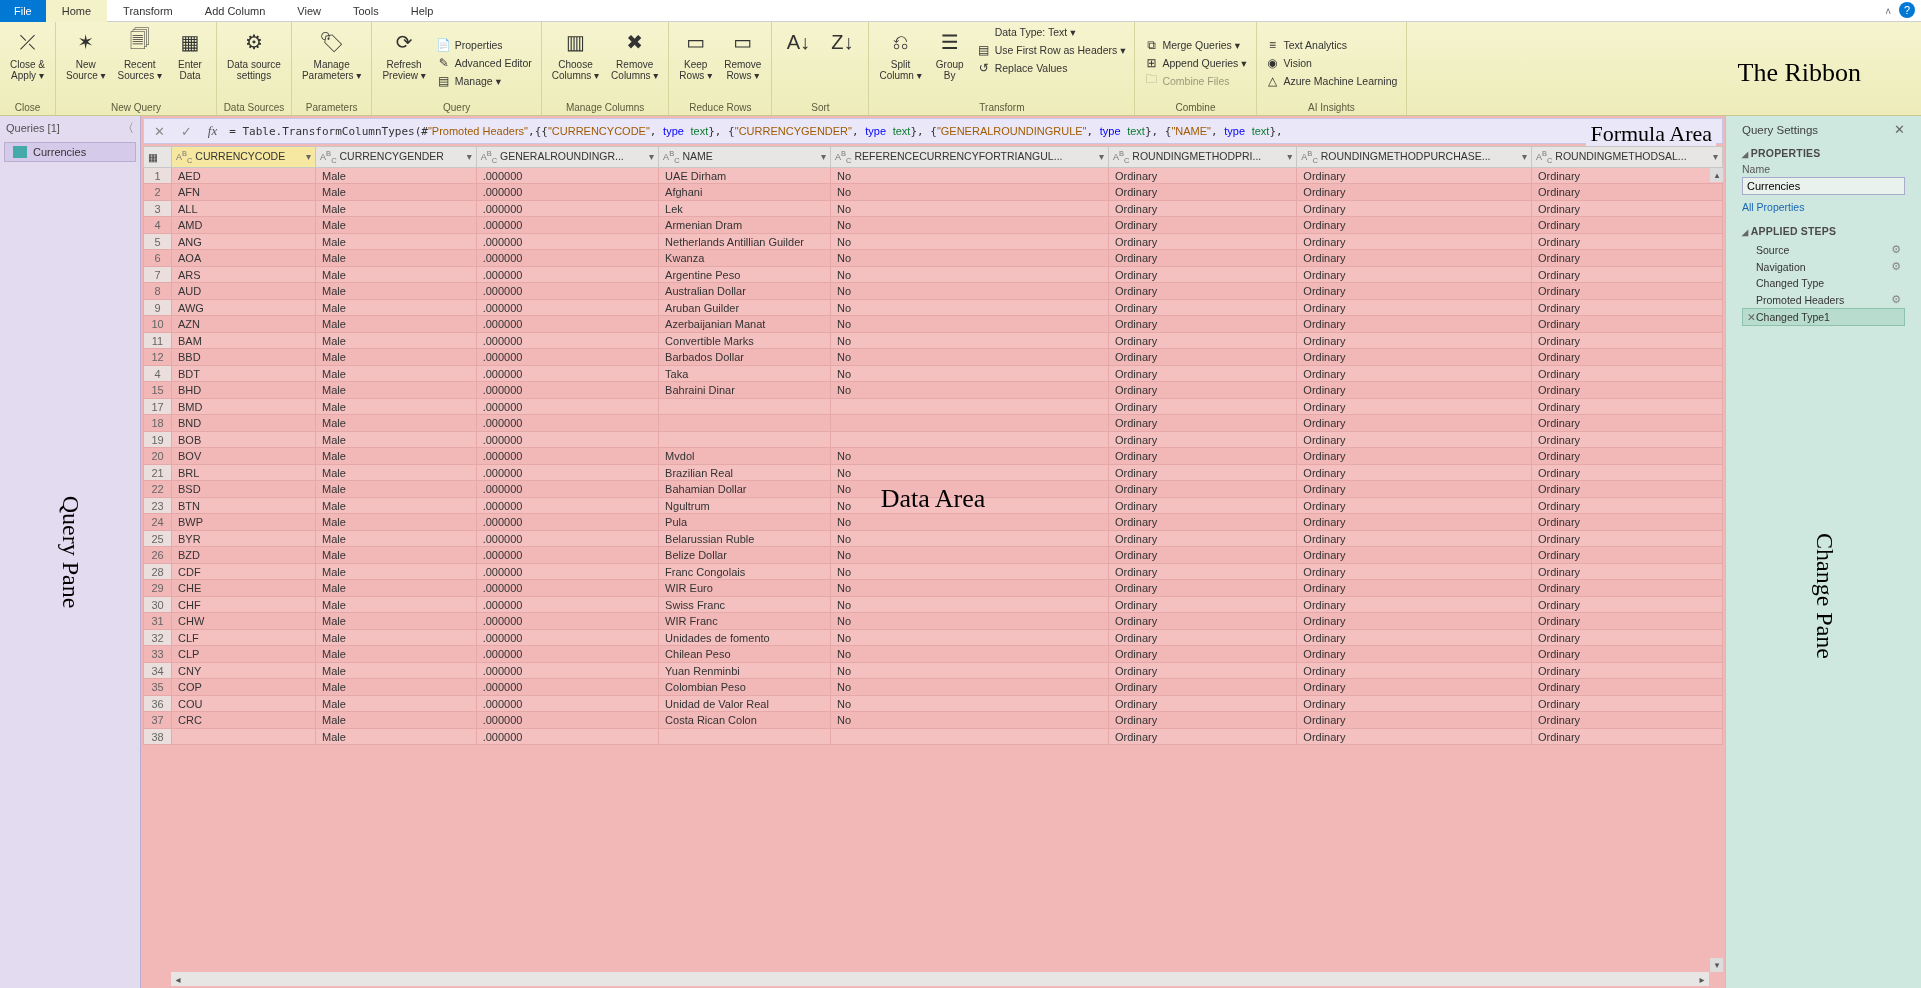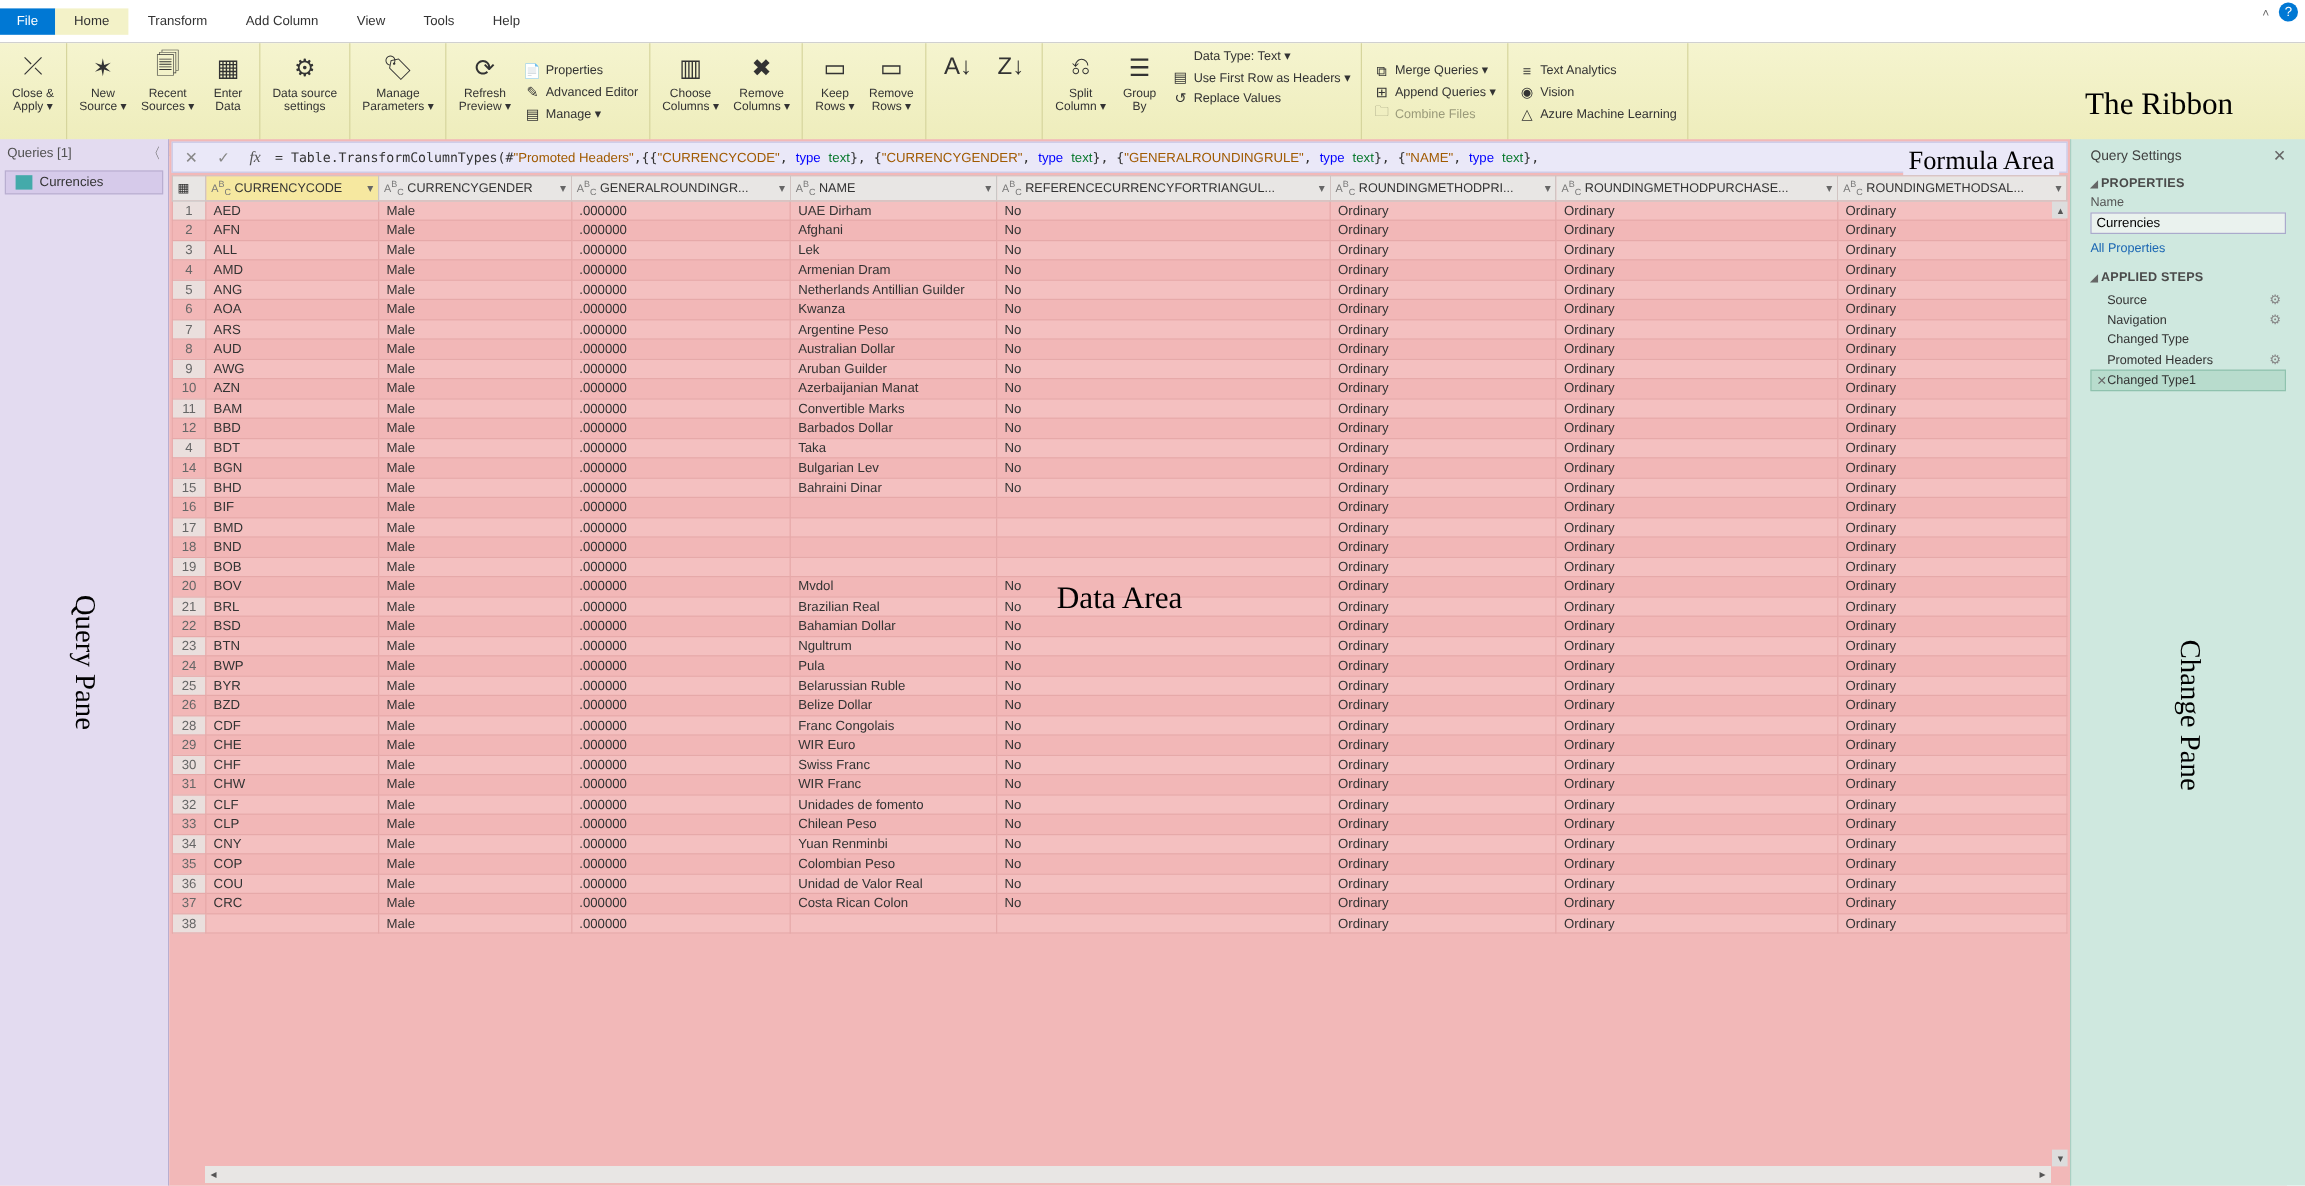--- a/index.html
+++ b/index.html
@@ -1,19 +1,19 @@
 <!DOCTYPE html>
 <html><head>
 <meta charset="utf-8">
 <style>
 * { margin:0; padding:0; box-sizing:border-box; font-family:"Segoe UI",Arial,sans-serif; }
 body { width:1921px; height:988px; background:#fff; overflow:hidden; position:relative; font-size:11px; color:#333; }
 
 
-.menubar { height:36px; background:#fff; display:flex; align-items:center; border-bottom:1px solid #d0d0d0; position:relative; }
+.menubar { height:22px; background:#fff; display:flex; align-items:center; border-bottom:1px solid #d0d0d0; position:relative; }
 .menubar .file-tab { background:#0078d4; color:#fff; padding:3px 14px; height:22px; display:flex; align-items:center; cursor:pointer; }
 .menubar .tab { padding:3px 16px; height:22px; display:flex; align-items:center; cursor:pointer; }
 .menubar .tab.active { background:#f3f2c8; }
 .menubar .help-icon { position:absolute; right:6px; top:2px; width:16px; height:16px; border-radius:50%; background:#0078d4; color:#fff; display:flex; align-items:center; justify-content:center; font-size:11px; cursor:pointer;}
 .menubar .caret-up { position:absolute; right:30px; top:6px; font-size:10px; color:#666; cursor:pointer; }
 
 
 .ribbon { height:94px; background:linear-gradient(#f5f4cf,#edecb9); border-bottom:1px solid #c9c893; display:flex; position:relative; }
 .ribbon-group { border-right:1px solid #d6d59d; padding:2px 6px 0 6px; display:flex; flex-direction:column; justify-content:space-between; }
 .ribbon-group-body { display:flex; gap:4px; flex:1; }
@@ -509,48 +509,26 @@
               <td>BDT</td>
               <td>Male</td>
               <td>.000000</td>
               <td>Taka</td>
               <td>No</td>
               <td>Ordinary</td>
               <td>Ordinary</td>
               <td>Ordinary</td>
             </tr>
             <tr>
-              <td class="rownum">14</td>
-              <td>BGN</td>
-              <td>Male</td>
-              <td>.000000</td>
-              <td>Bulgarian Lev</td>
-              <td>No</td>
-              <td>Ordinary</td>
-              <td>Ordinary</td>
-              <td>Ordinary</td>
-            </tr>
-            <tr>
               <td class="rownum">15</td>
               <td>BHD</td>
               <td>Male</td>
               <td>.000000</td>
               <td>Bahraini Dinar</td>
               <td>No</td>
-              <td>Ordinary</td>
-              <td>Ordinary</td>
-              <td>Ordinary</td>
-            </tr>
-            <tr>
-              <td class="rownum">16</td>
-              <td>BIF</td>
-              <td>Male</td>
-              <td>.000000</td>
-              <td></td>
-              <td></td>
               <td>Ordinary</td>
               <td>Ordinary</td>
               <td>Ordinary</td>
             </tr>
             <tr>
               <td class="rownum">17</td>
               <td>BMD</td>
               <td>Male</td>
               <td>.000000</td>
               <td></td>

